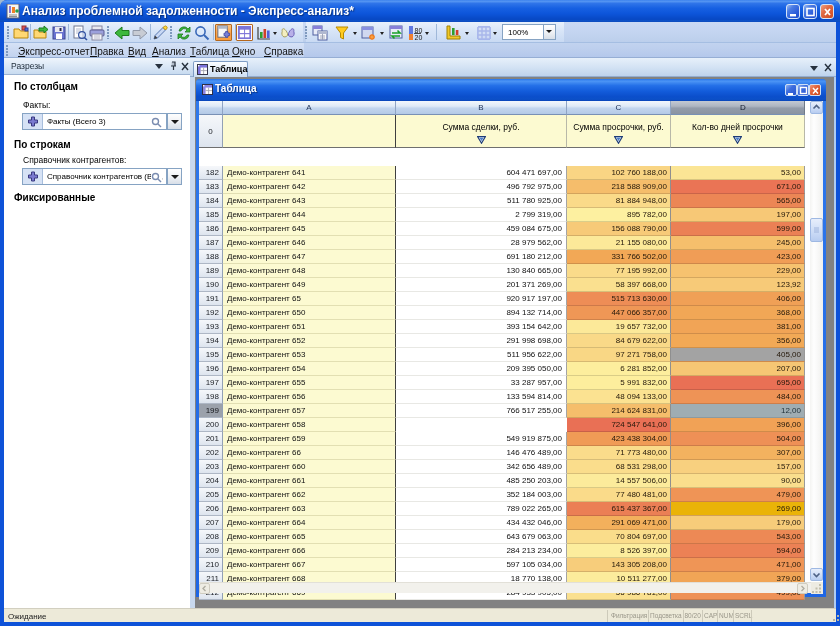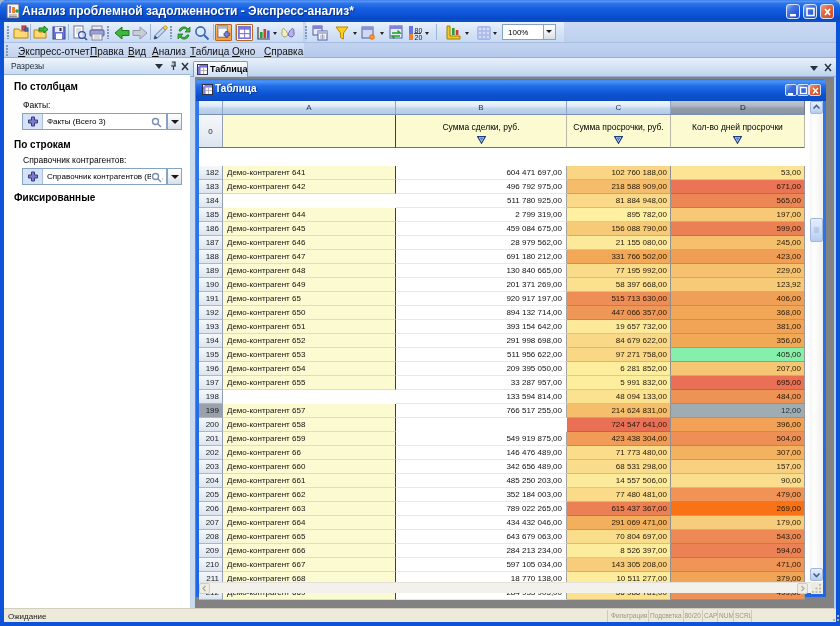--- a/index.html
+++ b/index.html
@@ -422,20 +422,21 @@
 </div>
 <div class="drow" style="top:61px">
 <div class="c-rn" style="">183</div>
 <div class="c-a">Демо-контрагент 642</div>
 <div class="c-b">496 792 975,00</div>
 <div class="c-c" style="background:#F5BD6B;border-bottom:1px solid #D3A35C;">218 588 909,00</div>
 <div class="c-d" style="background:#EA7455;border-bottom:1px solid #C96449;">671,00</div>
 </div>
 <div class="drow" style="top:75px">
 <div class="c-rn" style="">184</div>
+<div class="c-a">Демо-контрагент 643</div>
 <div class="c-b">511 780 925,00</div>
 <div class="c-c" style="background:#FADA89;border-bottom:1px solid #D7BB76;">81 884 948,00</div>
 <div class="c-d" style="background:#EC8655;border-bottom:1px solid #CB7349;">565,00</div>
 </div>
 <div class="drow" style="top:89px">
 <div class="c-rn" style="">185</div>
 <div class="c-a">Демо-контрагент 644</div>
 <div class="c-b">2 799 319,00</div>
 <div class="c-c" style="background:#FDF0A0;border-bottom:1px solid #DACE8A;">895 782,00</div>
 <div class="c-d" style="background:#F7C876;border-bottom:1px solid #D4AC65;">197,00</div>
@@ -501,38 +502,39 @@
 <div class="c-a">Демо-контрагент 652</div>
 <div class="c-b">291 998 698,00</div>
 <div class="c-c" style="background:#F9D988;border-bottom:1px solid #D6BB75;">84 679 622,00</div>
 <div class="c-d" style="background:#F2A956;border-bottom:1px solid #D0914A;">356,00</div>
 </div>
 <div class="drow" style="top:229px">
 <div class="c-rn" style="">195</div>
 <div class="c-a">Демо-контрагент 653</div>
 <div class="c-b">511 956 622,00</div>
 <div class="c-c" style="background:#F9D785;border-bottom:1px solid #D6B972;">97 271 758,00</div>
-<div class="c-d" style="background:#86efac;border-bottom:1px solid #CF8A4A;">405,00</div>
+<div class="c-d" style="background:#a3a3a3;border-bottom:1px solid #CF8A4A;">405,00</div>
 </div>
 <div class="drow" style="top:243px">
 <div class="c-rn" style="">196</div>
 <div class="c-a">Демо-контрагент 654</div>
 <div class="c-b">209 395 050,00</div>
 <div class="c-c" style="background:#FDEE9D;border-bottom:1px solid #DACD87;">6 281 852,00</div>
 <div class="c-d" style="background:#F6C674;border-bottom:1px solid #D4AA64;">207,00</div>
 </div>
 <div class="drow" style="top:257px">
 <div class="c-rn" style="">197</div>
 <div class="c-a">Демо-контрагент 655</div>
 <div class="c-b">33 287 957,00</div>
 <div class="c-c" style="background:#FDEE9D;border-bottom:1px solid #DACD87;">5 991 832,00</div>
 <div class="c-d" style="background:#E97055;border-bottom:1px solid #C86049;">695,00</div>
 </div>
 <div class="drow" style="top:271px">
 <div class="c-rn" style="">198</div>
+<div class="c-a">Демо-контрагент 656</div>
 <div class="c-b">133 594 814,00</div>
 <div class="c-c" style="background:#FBE291;border-bottom:1px solid #D8C27D;">48 094 133,00</div>
 <div class="c-d" style="background:#EE9356;border-bottom:1px solid #CD7E4A;">484,00</div>
 </div>
 <div class="drow" style="top:285px">
 <div class="c-rn" style="background:#9BA1AB;color:#16181C;">199</div>
 <div class="c-a">Демо-контрагент 657</div>
 <div class="c-b">766 517 255,00</div>
 <div class="c-c" style="background:#F5BE6B;border-bottom:1px solid #D3A35C;">214 624 831,00</div>
 <div class="c-d" style="background:#9FADB3;border-bottom:1px solid #8C9AA0;color:#23343C;">12,00</div>
@@ -576,21 +578,21 @@
 <div class="c-a">Демо-контрагент 662</div>
 <div class="c-b">352 184 003,00</div>
 <div class="c-c" style="background:#FADB8A;border-bottom:1px solid #D7BC77;">77 480 481,00</div>
 <div class="c-d" style="background:#EF9456;border-bottom:1px solid #CE7F4A;">479,00</div>
 </div>
 <div class="drow" style="top:383px">
 <div class="c-rn" style="">206</div>
 <div class="c-a">Демо-контрагент 663</div>
 <div class="c-b">789 022 265,00</div>
 <div class="c-c" style="background:#EB7F55;border-bottom:1px solid #CA6D49;">615 437 367,00</div>
-<div class="c-d" style="background:#f97316;border-bottom:1px solid #D2A059;">269,00</div>
+<div class="c-d" style="background:#eab308;border-bottom:1px solid #D2A059;">269,00</div>
 </div>
 <div class="drow" style="top:397px">
 <div class="c-rn" style="">207</div>
 <div class="c-a">Демо-контрагент 664</div>
 <div class="c-b">434 432 046,00</div>
 <div class="c-c" style="background:#F3B05C;border-bottom:1px solid #D1974F;">291 069 471,00</div>
 <div class="c-d" style="background:#F7CC7A;border-bottom:1px solid #D4AF69;">179,00</div>
 </div>
 <div class="drow" style="top:411px">
 <div class="c-rn" style="">208</div>

